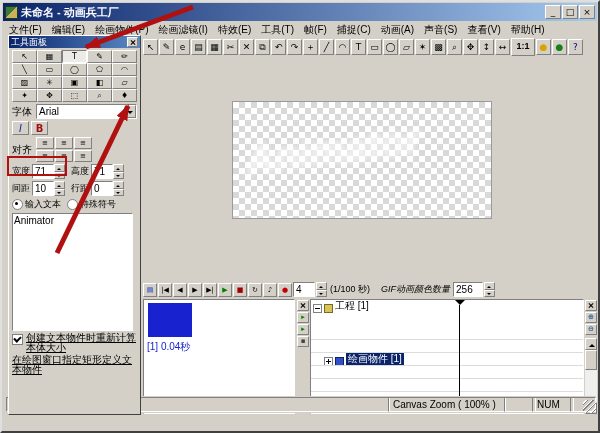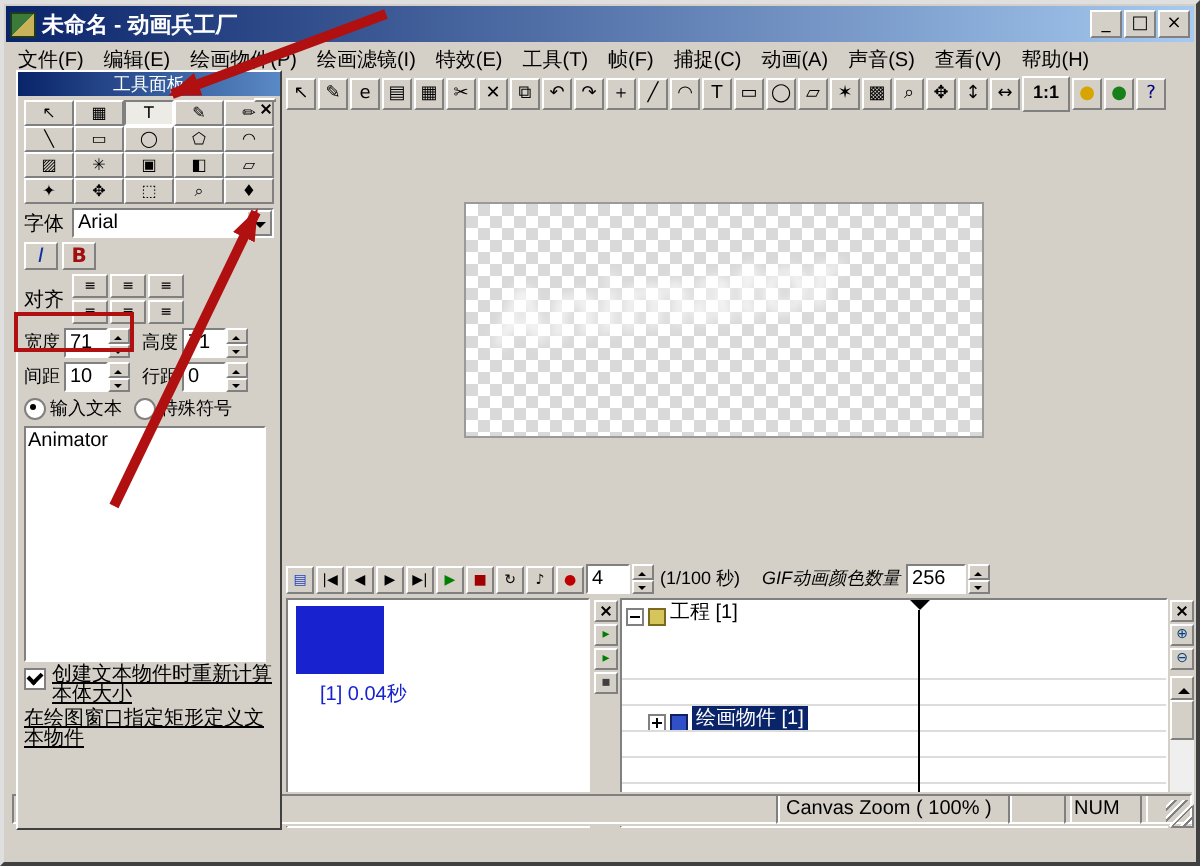--- a/index.html
+++ b/index.html
@@ -26,21 +26,21 @@
   
   .mtoolbar{position:absolute;left:141px;top:35px;right:4px;height:19px;display:flex;align-items:center;gap:1px;}
   .tb{width:15px;height:16px;padding:0;font-size:9px;line-height:14px;text-align:center;
     background:#d4d0c8;border:1px solid;border-color:#fff #808080 #808080 #fff;overflow:hidden;}
   .tb.ratio{width:22px;font-weight:bold;}
 
   
   .tool-panel{position:absolute;left:6px;top:33px;width:133px;height:380px;background:#d4d0c8;
     border:1px solid;border-color:#fff #404040 #404040 #fff;box-sizing:border-box;z-index:5;}
   .ptitle{height:12px;background:linear-gradient(90deg,#0a246a,#5a8ac6);color:#fff;font-size:9px;
-    display:flex;align-items:center;padding:0 2px;flex-direction:column;}
+    display:flex;align-items:center;padding:0 2px;}
   .pclose{margin-left:auto;width:11px;height:10px;padding:0;position:relative;
     background:#d4d0c8;border:1px solid;border-color:#fff #808080 #808080 #fff;}
   .xmark::before,.xmark::after{content:"";position:absolute;left:2px;top:4px;width:6px;height:1px;background:#000;}
   .xmark::before{transform:rotate(45deg);} .xmark::after{transform:rotate(-45deg);}
 
   .tools-grid{margin:2px 3px 0 3px;display:grid;grid-template-columns:repeat(5,1fr);}
   .tool{height:13px;padding:0;font-size:8px;line-height:11px;text-align:center;
     background:#d4d0c8;border:1px solid;border-color:#fff #808080 #808080 #fff;overflow:hidden;}
   .tool.active{border-color:#808080 #fff #fff #808080;background:#ecebe6;}
 
@@ -96,21 +96,21 @@
   .pbar{position:absolute;left:141px;top:279px;right:4px;height:17px;display:flex;align-items:center;gap:1px;font-size:9px;}
   .pb{width:14px;height:14px;padding:0;font-size:7px;line-height:12px;text-align:center;
     background:#d4d0c8;border:1px solid;border-color:#fff #808080 #808080 #fff;overflow:hidden;}
   .punit{font-size:9px;margin:0 4px 0 2px;white-space:nowrap;}
   .plab{font-size:9px;margin:0 2px 0 6px;white-space:nowrap;font-style:italic;}
 
   
   .frames{position:absolute;left:141px;top:297px;width:152px;height:115px;background:#fff;
     border:1px solid;border-color:#808080 #fff #fff #808080;box-sizing:border-box;}
   .thumb{position:absolute;left:4px;top:3px;width:44px;height:34px;background:#1822cf;}
-  .tlabel{position:absolute;left:16px;top:40px;color:#1822cf;font-size:10px;}
+  .tlabel{position:absolute;left:3px;top:40px;color:#1822cf;font-size:10px;}
 
   
   .hscroll{position:absolute;left:0;right:0;bottom:0;height:12px;display:flex;background:#efefef;}
   .vscroll{position:absolute;left:0;right:0;top:40px;bottom:0;display:flex;flex-direction:column;background:#efefef;}
   .sbtn{width:12px;height:12px;flex:none;position:relative;background:#d4d0c8;
     border:1px solid;border-color:#fff #808080 #808080 #fff;box-sizing:border-box;}
   .sbtn::after{content:"";position:absolute;border:3px solid transparent;}
   .sbtn.l::after{left:2px;top:3px;border-right-color:#000;}
   .sbtn.r::after{left:4px;top:3px;border-left-color:#000;}
   .sbtn.u::after{left:3px;top:2px;border-bottom-color:#000;}

